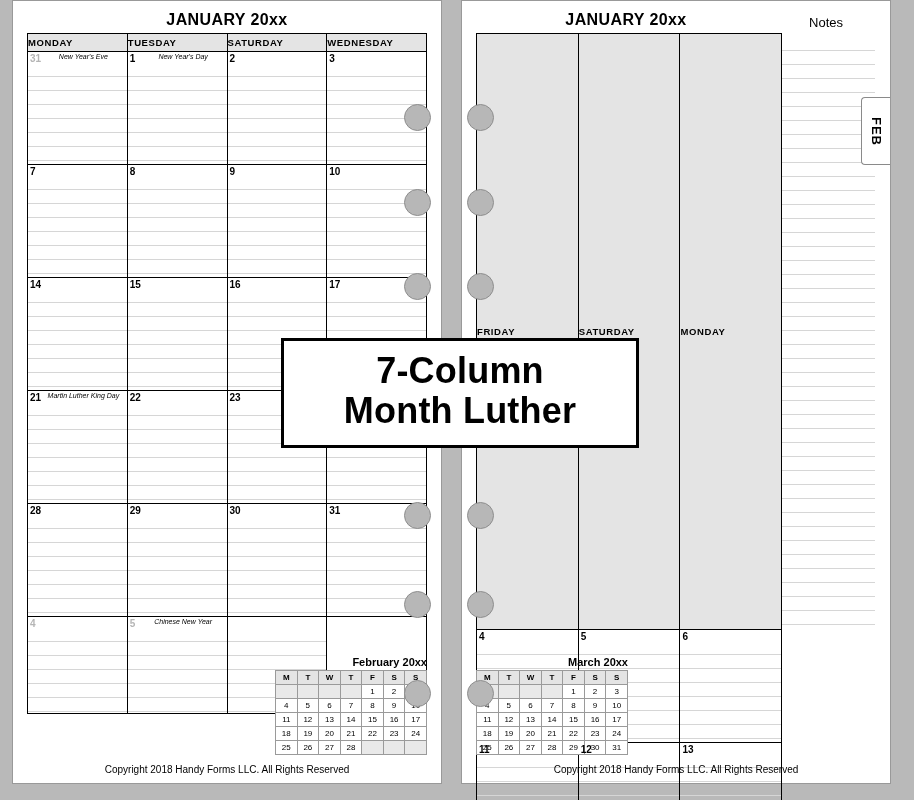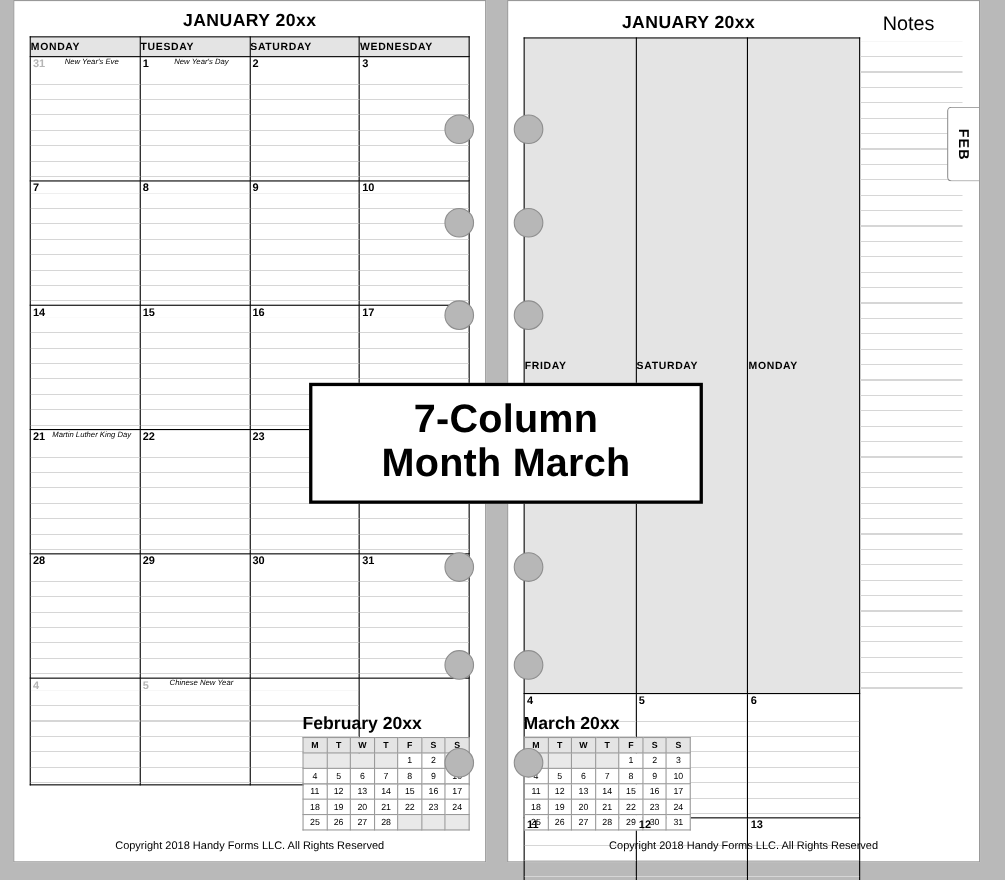--- a/index.html
+++ b/index.html
@@ -84,21 +84,21 @@
       to bottom,
       transparent 0px,
       transparent 13px,
       #d6d6d6 13px,
       #d6d6d6 14px);
   }
   td.short{height:96px;}
 
   
   .notes-head{
-    font-size:18px;
+    font-size:13px;
     color:#000;
     text-align:center;
   }
   .notes-body{
     position:absolute;
     left:0;right:0;top:0;bottom:0;
     background-image:repeating-linear-gradient(
       to bottom,
       transparent 0px,
       transparent 13px,
@@ -106,23 +106,23 @@
       #d6d6d6 14px);
   }
 
   
   .mini-wrap{
     position:absolute;
     bottom:20px;
     width:152px;
   }
   .mini-title{
-    font-size:16px;
+    font-size:11px;
     font-weight:bold;
-    text-align:left;
+    text-align:right;
     margin-bottom:2px;
   }
   .mini{
     border-collapse:collapse;
     width:100%;
     table-layout:fixed;
   }
   .mini th,.mini td{
     border:1px solid #9a9a9a;
     font-size:8px;
@@ -170,21 +170,21 @@
     font-size:13px;
     font-weight:bold;
     letter-spacing:1px;
     transform:rotate(90deg);
     white-space:nowrap;
   }
 
   
   .caption{
     position:absolute;
-    left:281px;top:348px;
+    left:281px;top:338px;
     width:352px;
     border:3px solid #000;
     background:#fff;
     text-align:center;
     padding:10px 0 14px 0;
     z-index:40;
   }
   .caption div{
     font-size:36px;
     font-weight:bold;
@@ -528,14 +528,14 @@
 
 <div class="hole" style="left:467px;top:104px;"></div>
 <div class="hole" style="left:467px;top:189px;"></div>
 <div class="hole" style="left:467px;top:273px;"></div>
 <div class="hole" style="left:467px;top:502px;"></div>
 <div class="hole" style="left:467px;top:591px;"></div>
 <div class="hole" style="left:467px;top:680px;"></div>
 
 <div class="caption">
   <div>7-Column</div>
-  <div>Month March</div>
+  <div>Month Luther</div>
 </div>
 
 </body></html>

